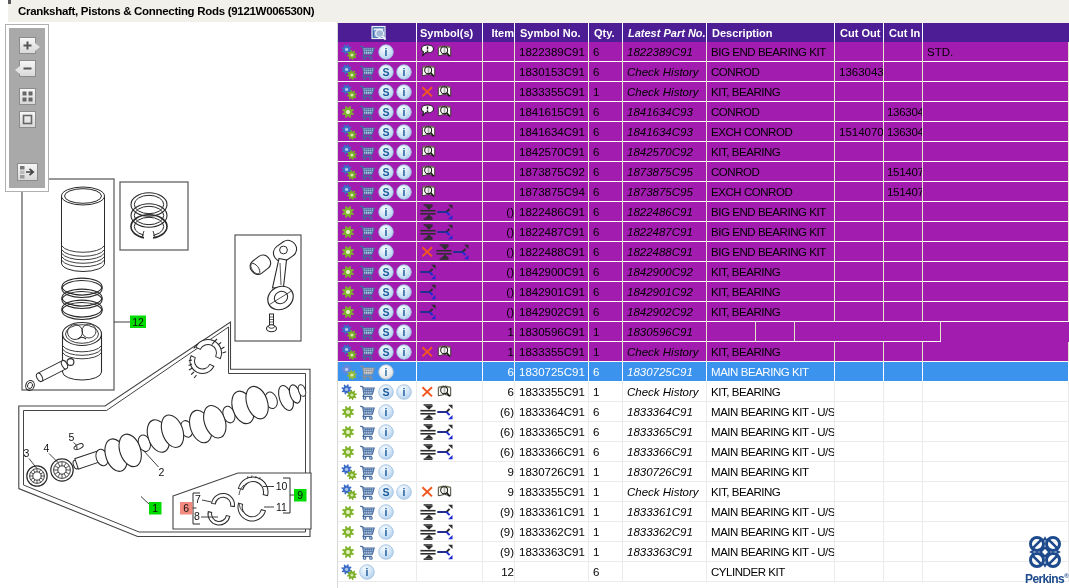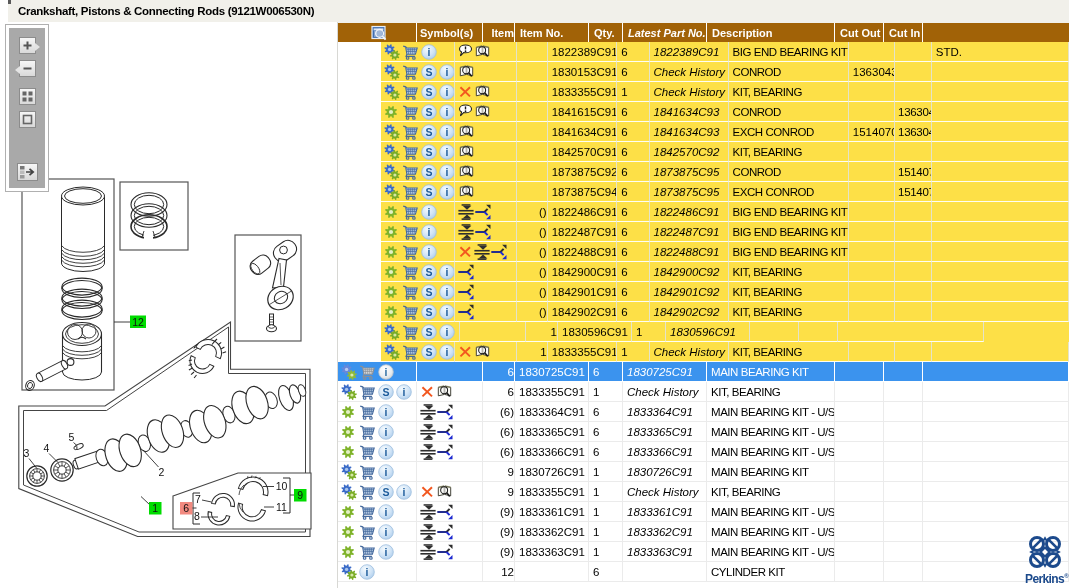--- a/index.html
+++ b/index.html
@@ -13,27 +13,27 @@
 #tbinner { position:absolute; left:3px; top:3px; width:36px; height:160px; background:#a9a9a9; }
 .tbtn { position:absolute; left:13px; width:17px; height:17px;
   background:linear-gradient(#f6f6f6,#d9d9d9); border:1px solid #8c8c8c;
   display:flex; align-items:center; justify-content:center; }
 .tbtn.tlast { width:21px; height:18px; left:11px; }
 .notchR { position:absolute; right:-5px; top:5px; width:0; height:0;
   border-top:4px solid transparent; border-bottom:4px solid transparent; border-left:5px solid #e4e4e4; }
 .notchL { position:absolute; left:-5px; top:5px; width:0; height:0;
   border-top:4px solid transparent; border-bottom:4px solid transparent; border-right:5px solid #e4e4e4; }
 #tablepane { position:absolute; left:338px; top:22px; width:731px; height:566px; background:#fff; }
-.thead { display:flex; height:20px; background:#a16207; border-top:1px solid #f1f0ea; }
+.thead { display:flex; height:20px; background:#4c1d95; border-top:1px solid #f1f0ea; }
 .thead .c { color:#fff; font-size:11px; font-weight:bold; border-right:1px solid #fff;
   display:flex; align-items:center; padding-left:5px; overflow:hidden; white-space:nowrap; }
 .row { display:flex; height:20px; }
 .row .c { display:flex; align-items:center; padding-left:4px; overflow:hidden;
   white-space:nowrap; font-size:11.5px; color:#000; }
-.ry { background:#fde047;margin-left:43px; }
+.ry { background:#a21caf; }
 .ry .c { border-right:1px solid #e4e3cb; border-bottom:1px solid #fefef2; }
 .rw { background:#fff; }
 .rw .c { border-right:1px solid #ebebeb; border-bottom:1px solid #ebebeb; }
 .rs { background:#3b93ee; }
 .rs .c { border-right:1px solid #fff; border-bottom:1px solid #fff; color:#fff; }
 .c0 { width:79px; } .c1 { width:66px; } .c2 { width:32px;justify-content:flex-end; } .c3 { width:74px; }
 .c4 { width:34px; } .c5 { width:84px;font-style:italic; } .c6 { width:128px; } .c7 { width:49px; }
 .c8 { width:39px; } .c9 { width:146px; }
 .row .c6 span { letter-spacing:-0.45px; }
 .row .c8 { padding-left:3px !important; }
@@ -349,21 +349,21 @@
           <use href="#hcat"></use>
         </svg>
       </div>
 <div class="c c1">
         <span>Symbol(s)</span>
       </div>
 <div class="c c2">
         <span>Item</span>
       </div>
 <div class="c c3">
-        <span>Item No.</span>
+        <span>Symbol No.</span>
       </div>
 <div class="c c4">
         <span>Qty.</span>
       </div>
 <div class="c c5">
         <span>Latest Part No.</span>
       </div>
 <div class="c c6">
         <span>Description</span>
       </div>

